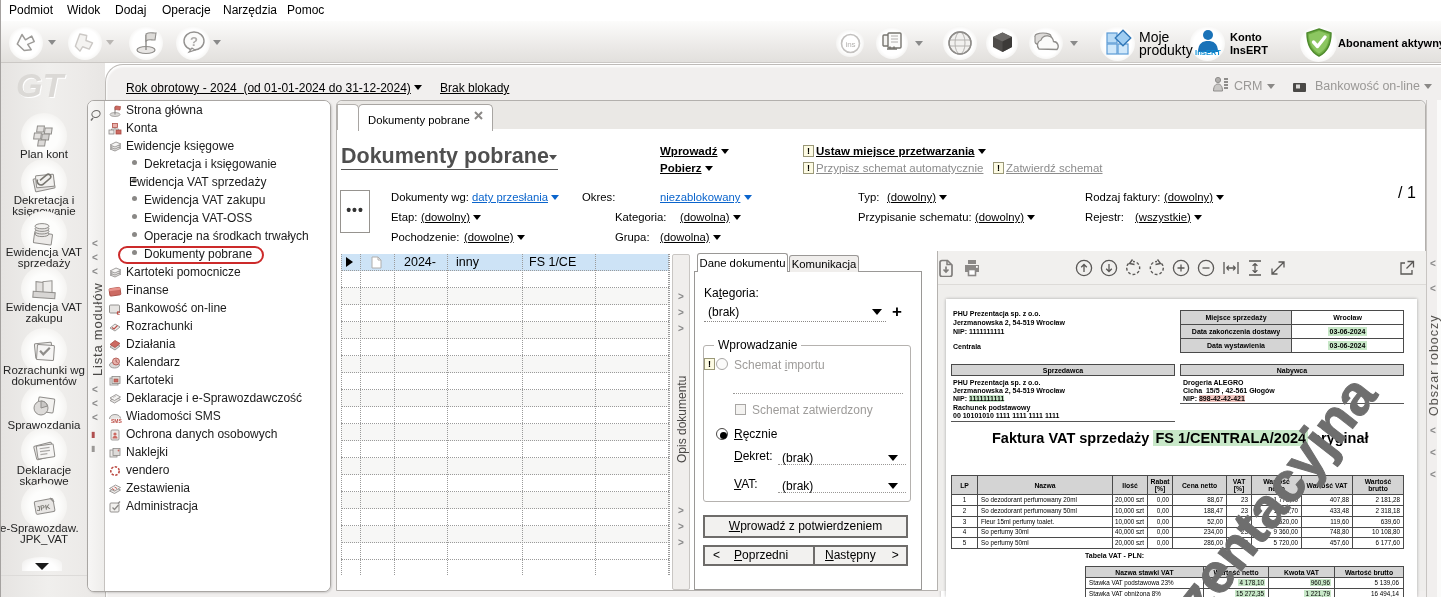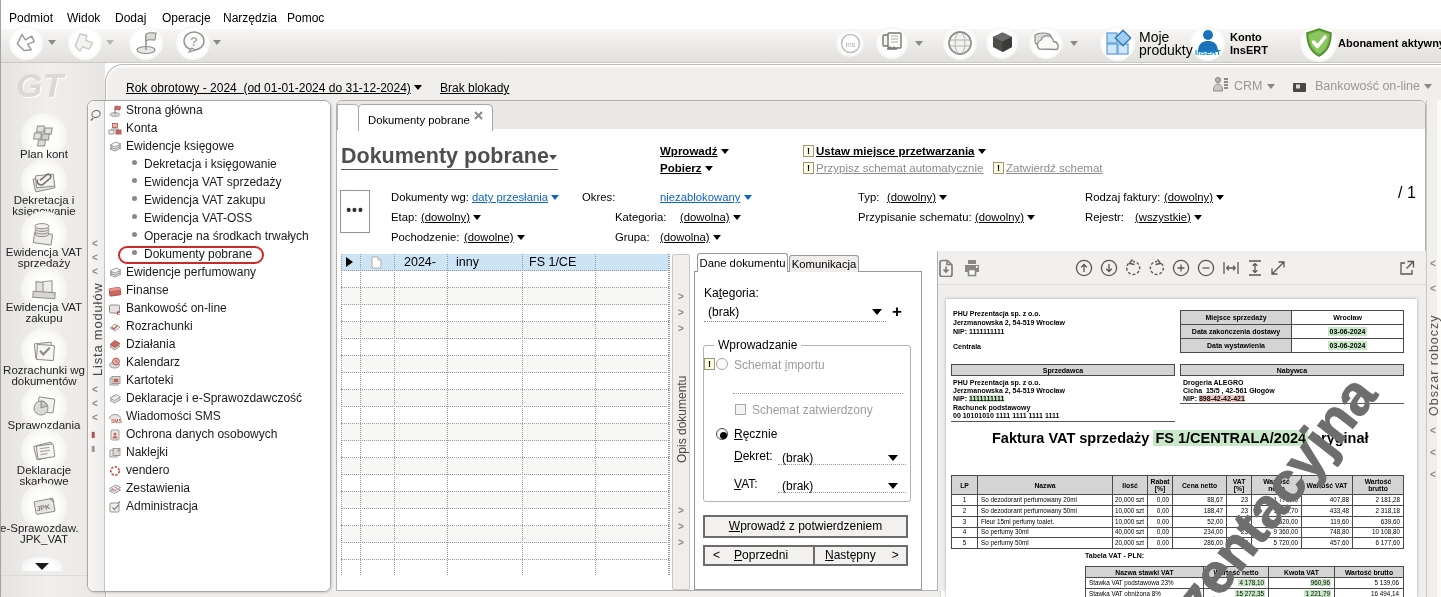--- a/index.html
+++ b/index.html
@@ -12,21 +12,21 @@
 .blk{color:#000;text-decoration:underline}
 .gry{color:#8c8c8c;text-decoration:underline}
 .warnic{width:11px;height:12px;background:#fdfbe3;border:1px solid #9a9878;z-index:11}
 .warnic:before{content:"!";display:block;text-align:center;font-size:9px;font-weight:bold;line-height:11px;color:#000}
 .chev{color:#8a8a8a;font-size:10px;font-weight:bold;font-family:"Liberation Sans",sans-serif}
 </style></head>
 <body>
 
 <div class="ab" style="left:0;top:0;width:1px;height:597px;background:#a5a2a0;z-index:50"></div>
 
-<div class="ab" style="left:0;top:8px;width:1441px;height:21px;background:#fff;z-index:5">
+<div class="ab" style="left:0;top:0;width:1441px;height:21px;background:#fff;z-index:5">
 <span class="ab" style="left:9px;top:3px;font-size:12px">Podmiot</span>
 <span class="ab" style="left:67px;top:3px;font-size:12px">Widok</span>
 <span class="ab" style="left:115px;top:3px;font-size:12px">Dodaj</span>
 <span class="ab" style="left:162px;top:3px;font-size:12px">Operacje</span>
 <span class="ab" style="left:223px;top:3px;font-size:12px">Narzędzia</span>
 <span class="ab" style="left:287px;top:3px;font-size:12px">Pomoc</span>
 </div>
 
 <div class="ab" style="left:0;top:21px;width:1441px;height:42px;background:linear-gradient(#fcfcfb,#eceae8 60%,#e2e0dd);border-bottom:1px solid #cbc8c5;z-index:4"></div>
 
@@ -254,35 +254,35 @@
     <div class="ab" style="left:21px;top:20px;white-space:nowrap">Konta</div>
     <svg class="ab" style="left:3px;top:39px" width="14" height="14" viewBox="0 0 14 14">
       <path d="M2 9 l6-3 5 2 -6 3z" fill="#e3e1df" stroke="#8a8886" stroke-width="0.8"></path>
       <path d="M2 7 l6-3 5 2 -6 3z" fill="#eeedec" stroke="#8a8886" stroke-width="0.8"></path>
       <path d="M2 5 l6-3 5 2 -6 3z" fill="#f6f5f4" stroke="#8a8886" stroke-width="0.8"></path>
     </svg>
     <div class="ab" style="left:21px;top:38px;white-space:nowrap">Ewidencje księgowe</div>
     <div class="ab" style="left:27px;top:59px;width:5px;height:5px;border-radius:50%;background:#8a8886"></div>
     <div class="ab" style="left:39px;top:56px;white-space:nowrap">Dekretacja i księgowanie</div>
     <div class="ab" style="left:27px;top:77px;width:5px;height:5px;border-radius:50%;background:#8a8886"></div>
-    <div class="ab" style="left:39px;top:74px;white-space:nowrap">Ewidencja VAT sprzedaży</div>
+    <div class="ab" style="left:24px;top:74px;white-space:nowrap">Ewidencja VAT sprzedaży</div>
     <div class="ab" style="left:27px;top:95px;width:5px;height:5px;border-radius:50%;background:#8a8886"></div>
     <div class="ab" style="left:39px;top:92px;white-space:nowrap">Ewidencja VAT zakupu</div>
     <div class="ab" style="left:27px;top:113px;width:5px;height:5px;border-radius:50%;background:#8a8886"></div>
     <div class="ab" style="left:39px;top:110px;white-space:nowrap">Ewidencja VAT-OSS</div>
     <div class="ab" style="left:27px;top:131px;width:5px;height:5px;border-radius:50%;background:#8a8886"></div>
     <div class="ab" style="left:39px;top:128px;white-space:nowrap">Operacje na środkach trwałych</div>
     <div class="ab" style="left:27px;top:149px;width:5px;height:5px;border-radius:50%;background:#8a8886"></div>
     <div class="ab" style="left:39px;top:146px;white-space:nowrap">Dokumenty pobrane</div>
     <svg class="ab" style="left:3px;top:165px" width="14" height="14" viewBox="0 0 14 14">
       <path d="M2 9 l6-3 5 2 -6 3z" fill="#e3e1df" stroke="#8a8886" stroke-width="0.8"></path>
       <path d="M2 7 l6-3 5 2 -6 3z" fill="#eeedec" stroke="#8a8886" stroke-width="0.8"></path>
       <path d="M2 5 l6-3 5 2 -6 3z" fill="#f6f5f4" stroke="#8a8886" stroke-width="0.8"></path>
     </svg>
-    <div class="ab" style="left:21px;top:164px;white-space:nowrap">Ewidencje perfumowany</div>
+    <div class="ab" style="left:21px;top:164px;white-space:nowrap">Kartoteki pomocnicze</div>
     <svg class="ab" style="left:3px;top:183px" width="14" height="14" viewBox="0 0 14 14">
       <rect x="1.5" y="4" width="11" height="7.5" rx="1" fill="#cc6a62" stroke="#a84a42" stroke-width="0.9" transform="rotate(-8 7 8)"></rect>
       <rect x="1.5" y="4" width="11" height="2.5" fill="#e8938c" transform="rotate(-8 7 8)"></rect>
     </svg>
     <div class="ab" style="left:21px;top:182px;white-space:nowrap">Finanse</div>
     <svg class="ab" style="left:3px;top:201px" width="14" height="14" viewBox="0 0 14 14">
       <rect x="1.5" y="3" width="10" height="8" rx="1" fill="#e6e4e2" stroke="#8a8886" stroke-width="0.9"></rect>
       <text x="8.5" y="12.5" font-size="8" font-weight="bold" fill="#bb4a42" font-family="Liberation Serif">e</text>
     </svg>
     <div class="ab" style="left:21px;top:200px;white-space:nowrap">Bankowość on-line</div>

